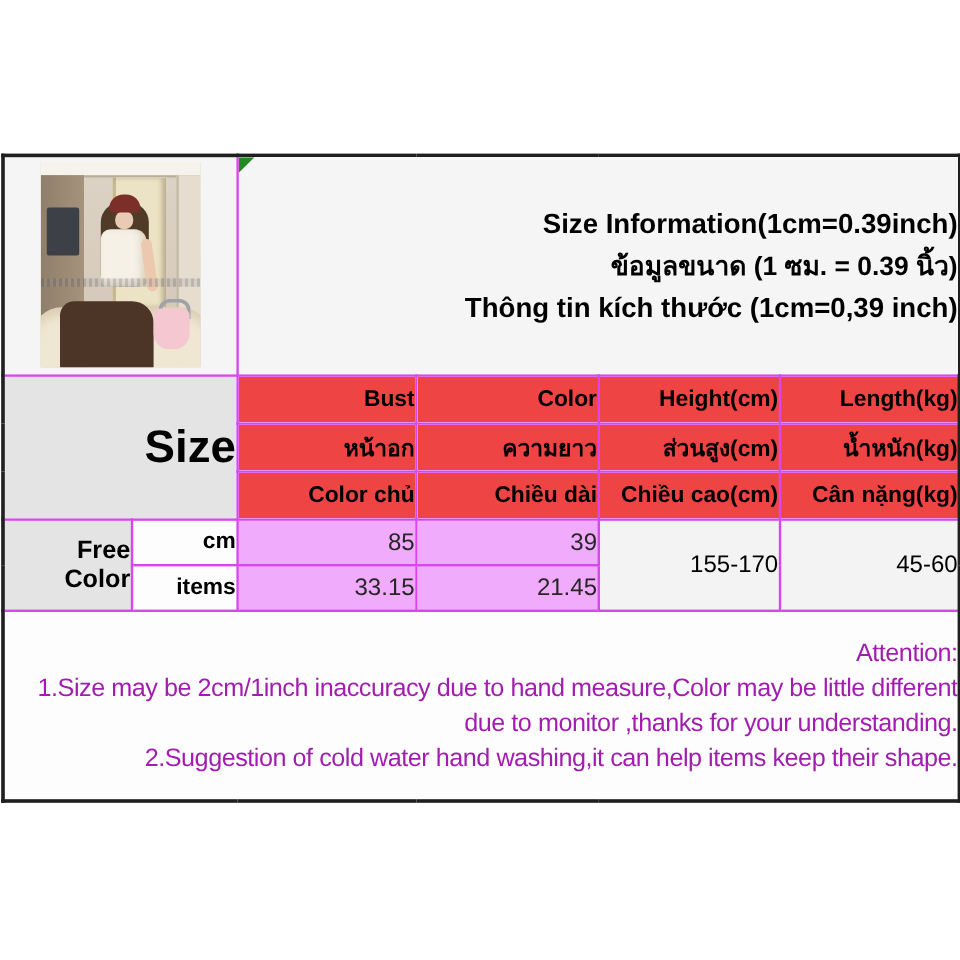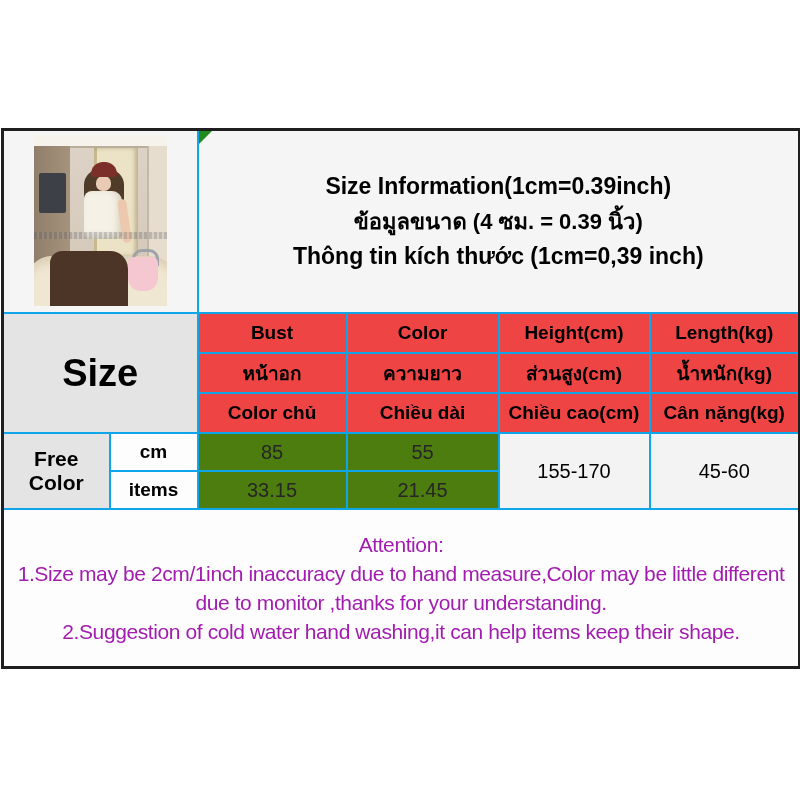--- a/index.html
+++ b/index.html
@@ -6,41 +6,41 @@
   .canvas{
     position:relative;width:800px;height:800px;background:#ffffff;overflow:hidden;
     font-family:"Liberation Sans","DejaVu Sans",sans-serif;color:#000;
   }
   table.size-sheet{
     position:absolute;left:1px;top:128px;width:797px;
     border-collapse:collapse;table-layout:fixed;
     border:3px solid #1f1f1f;
   }
   table.size-sheet td{
-    border:2px solid #0ea5e9;
-    text-align:center;vertical-align:middle;
+    border:2px solid #d946ef;
+    text-align:right;vertical-align:middle;
     padding:0;overflow:hidden;
   }
   
   td.photo-cell{background:#f5f5f5;height:181px;}
   td.title-cell{background:#f5f5f5;position:relative;}
   .title-block{line-height:35px;font-weight:bold;}
   .title-en,.title-vi{font-size:23px;}
   .title-th{font-size:22px;}
   .corner-flag{
     position:absolute;left:0;top:0;width:0;height:0;
     border-top:13px solid #1f8b1f;border-right:13px solid transparent;
   }
   
   td.hdr{background:#ef4444;font-weight:bold;font-size:19px;height:38px;}
   td.size-corner{background:#e4e4e4;font-weight:bold;font-size:38px;}
   
   td.rowlabel{background:#e4e4e4;font-weight:bold;font-size:21px;}
   td.unit{background:#fdfdfd;font-weight:bold;font-size:19px;height:36px;border-radius:10px;}
-  td.val{background:#4d7c0f;font-size:20px;color:#262626;}
+  td.val{background:#f0abfc;font-size:20px;color:#262626;}
   td.val-merged{background:#f3f3f3;font-size:20px;color:#000000;}
   
   td.attention-cell{
     background:#fdfdfd;text-align:left;vertical-align:top;height:156px;
     padding:6px 6px 0 6px;
   }
   .attention-cell p{
     margin:0;font-size:21px;line-height:29px;letter-spacing:-0.4px;color:#a21caf;
   }
   
@@ -115,21 +115,21 @@
           <div class="ph-cap"></div>
           <div class="ph-bag-handle"></div>
           <div class="ph-bag"></div>
           <div class="ph-watermark"></div>
         </div>
       </td>
       <td class="title-cell" colspan="4">
         <span class="corner-flag"></span>
         <div class="title-block">
           <div class="title-en">Size Information(1cm=0.39inch)</div>
-          <div class="title-th">ข้อมูลขนาด (4 ซม. = 0.39 นิ้ว)</div>
+          <div class="title-th">ข้อมูลขนาด (1 ซม. = 0.39 นิ้ว)</div>
           <div class="title-vi">Thông tin kích thước (1cm=0,39 inch)</div>
         </div>
       </td>
     </tr>
 
     <tr>
       <td class="size-corner" colspan="2" rowspan="3">Size</td>
       <td class="hdr">Bust</td>
       <td class="hdr">Color</td>
       <td class="hdr">Height(cm)</td>
@@ -147,21 +147,21 @@
       <td class="hdr">Color chủ</td>
       <td class="hdr">Chiều dài</td>
       <td class="hdr">Chiều cao(cm)</td>
       <td class="hdr">Cân nặng(kg)</td>
     </tr>
 
     <tr>
       <td class="rowlabel" rowspan="2">Free Color</td>
       <td class="unit">cm</td>
       <td class="val">85</td>
-      <td class="val">55</td>
+      <td class="val">39</td>
       <td class="val-merged" rowspan="2">155-170</td>
       <td class="val-merged" rowspan="2">45-60</td>
     </tr>
 
     <tr>
       <td class="unit">items</td>
       <td class="val">33.15</td>
       <td class="val">21.45</td>
     </tr>
 

